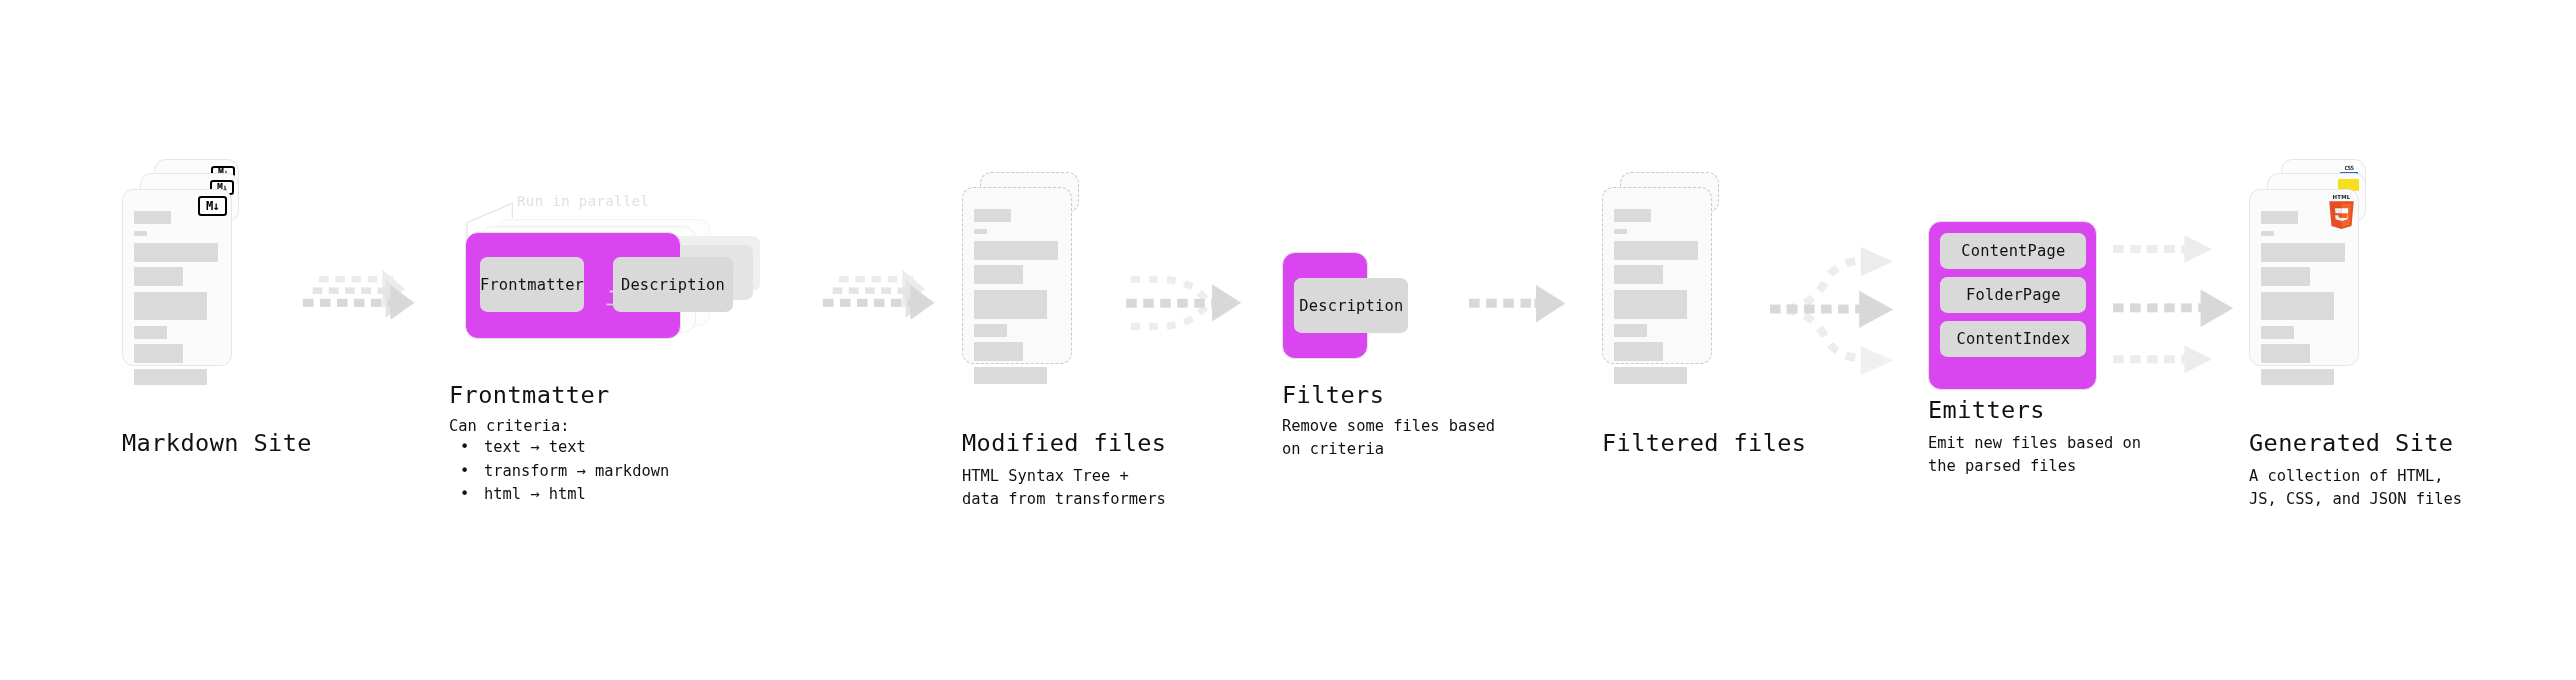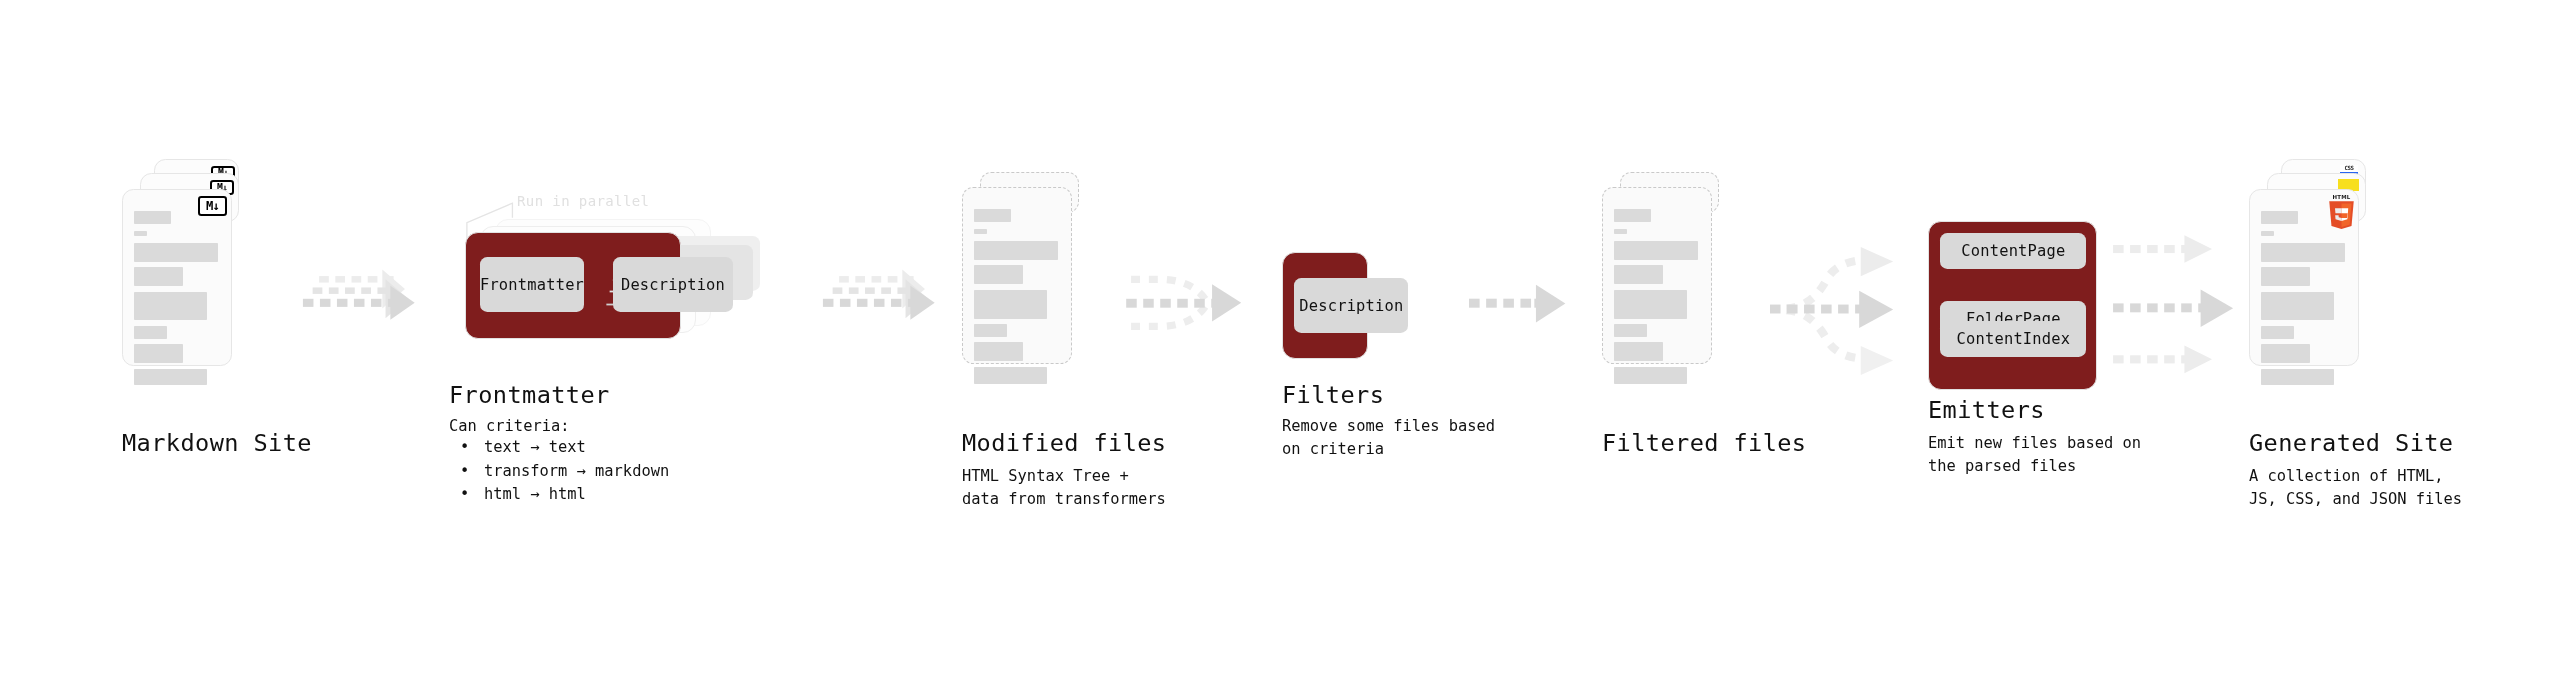--- a/index.html
+++ b/index.html
@@ -105,21 +105,21 @@
   }
   .css-badge .css-rule {
     display: block; height: 2.4px; background: #2965f1; margin-top: 0.8px;
   }
 
   
   .proc-box {
     position: absolute;
     border: 1.2px solid #e2e2e2;
     border-radius: 13px;
-    background: #7f1d1d;
+    background: #d946ef;
     box-sizing: border-box;
   }
   .proc-box.ghost {
     border-color: #eeeeee;
     background: #fdfdfd;
   }
   .proc-box.ghost2 {
     border-color: #f4f4f4;
     background: #fdfdfd;
   }
@@ -387,21 +387,21 @@
       <rect x="84" y="87" width="13" height="11"></rect>
         <rect x="105" y="87" width="13" height="11"></rect>
       <polygon points="110,70 152,93 110,116"></polygon>
     </g>
   </svg>
 
   <div class="proc-box" style="left:1928px; top:221px; width:169px; height:169px;">
     <div class="chip" style="left:11.4px; top:11.4px; width:146px; height:36px;">
       <span>ContentPage</span>
     </div>
-    <div class="chip" style="left:11.4px; top:55px; width:146px; height:36px;margin-top:24px;">
+    <div class="chip" style="left:11.4px; top:55px; width:146px; height:36px;">
       <span>FolderPage</span>
     </div>
     <div class="chip" style="left:11.4px; top:99px; width:146px; height:36px;">
       <span>ContentIndex</span>
     </div>
   </div>
 
   <div class="stage-title" style="left:1928px; top:399px;">Emitters</div>
   <div class="stage-desc" style="left:1928px; top:432px;">Emit new files based on
 the parsed files</div>

